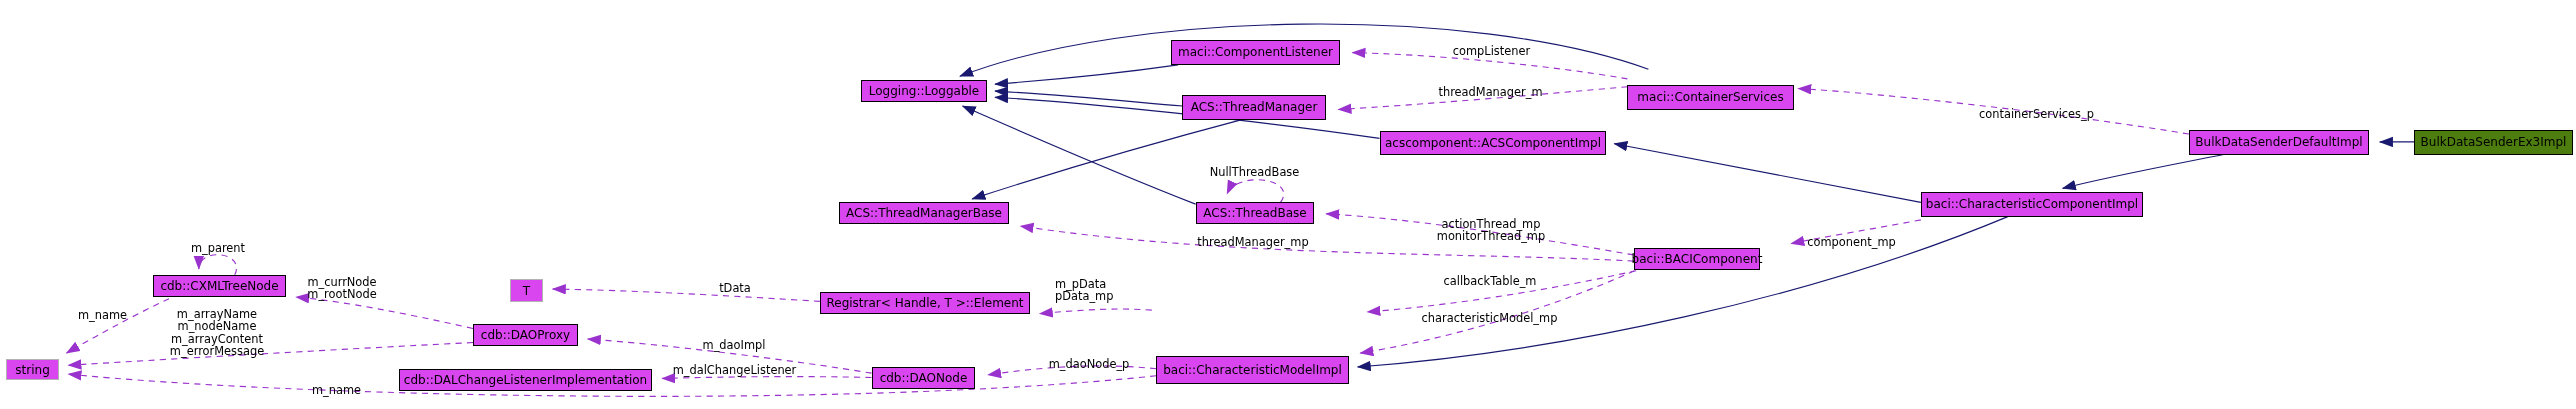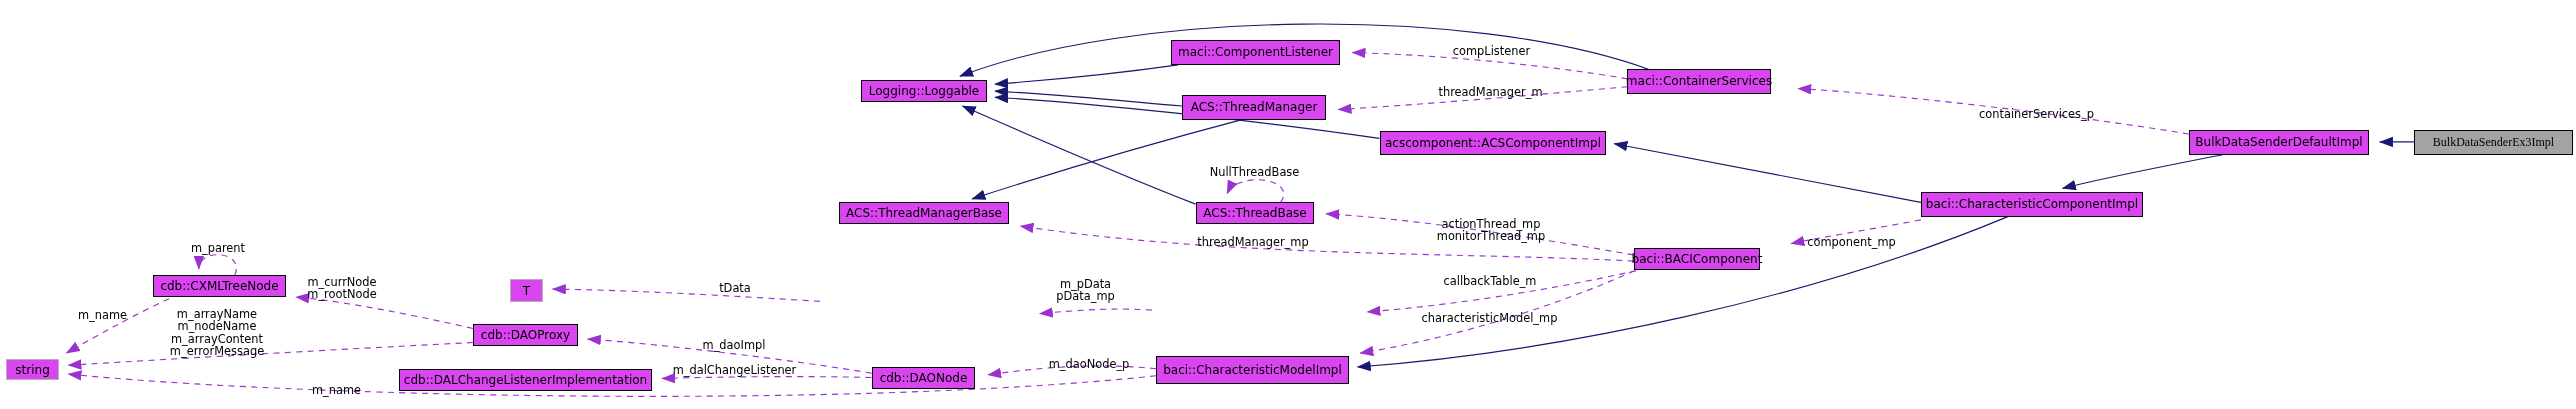--- a/index.html
+++ b/index.html
@@ -4,24 +4,24 @@
 <style>
   html,body{margin:0;padding:0;background:#ffffff;}
   #canvas{position:relative;width:2576px;height:410px;background:#ffffff;
           font-family:"DejaVu Sans", sans-serif;overflow:hidden;}
   #edges{position:absolute;left:0;top:0;z-index:0;}
   .node{position:absolute;z-index:2;box-sizing:border-box;border:0.9px solid #000000;
         background:#d946ef;color:#000;font-size:12px;text-align:center;
         display:flex;align-items:center;justify-content:center;white-space:nowrap;
         padding:0 5.3px;cursor:pointer;}
   .node.ext{border-color:#b2b2b2;cursor:default;}
-  .node.current{background:#a3a3a3;font-weight:normal;cursor:default;font-family:Liberation Serif, serif;}
+  .node.current{background:#4d7c0f;font-weight:normal;cursor:default;}
   .elabel{position:absolute;z-index:1;color:#000;font-size:11.4px;line-height:12.3px;
           text-align:center;white-space:nowrap;}
-  .elabel.right{text-align:center;}
+  .elabel.right{text-align:left;}
 </style>
 </head>
 <body>
 
 <div id="canvas">
 
   <svg id="edges" width="2576" height="410" viewBox="0 0 2941 468">
     <defs>
       <marker id="arrN" markerUnits="userSpaceOnUse" markerWidth="17" markerHeight="13" refX="15" refY="6" orient="auto">
         <path d="M0,0 L16,6 L0,12 z" fill="#191970"></path>
@@ -63,30 +63,31 @@
       <path d="M 1315,354 C 1272,351 1232,354 1187,358" marker-end="url(#arrP)"></path>
       <path d="M 995,426 C 905,411 757,393 671,387" marker-end="url(#arrP)"></path>
       <path d="M 995,431 C 920,429 832,430 756,432" marker-end="url(#arrP)"></path>
       <path d="M 1320,421 C 1255,414 1188,419 1128,428" marker-end="url(#arrP)"></path>
     </g>
   </svg>
 
   <div class="node" style="left:1171px;top:40px;width:169px;height:24.5px">maci::ComponentListener</div>
   <div class="node" style="left:861px;top:80px;width:126px;height:22px">Logging::Loggable</div>
   <div class="node" style="left:1182px;top:95px;width:144px;height:24.5px">ACS::ThreadManager</div>
-  <div class="node" style="left:1627px;top:69px;width:144px;height:24.5px">maci::ContainerServices</div>
+  <div class="node" style="left:1627px;top:85px;width:167px;height:24.5px">maci::ContainerServices</div>
   <div class="node" style="left:2189px;top:130px;width:180px;height:24.5px">BulkDataSenderDefaultImpl</div>
   <div class="node" style="left:1380px;top:131px;width:226px;height:24px">acscomponent::ACSComponentImpl</div>
   <div class="node current" style="left:2414px;top:130px;width:159px;height:24.5px">BulkDataSenderEx3Impl</div>
   <div class="node" style="left:1196px;top:202px;width:118px;height:22px">ACS::ThreadBase</div>
   <div class="node" style="left:1921px;top:192px;width:222px;height:24.5px">baci::CharacteristicComponentImpl</div>
   <div class="node" style="left:839px;top:202px;width:170px;height:22px">ACS::ThreadManagerBase</div>
   <div class="node" style="left:1634px;top:248px;width:126px;height:22px">baci::BACIComponent</div>
   <div class="node" style="left:153px;top:275px;width:133px;height:22px">cdb::CXMLTreeNode</div>
   <div class="node ext" style="left:510px;top:279px;width:33px;height:23px">T</div>
+  <div class="node" style="left:820px;top:292px;width:210px;height:22px">Registrar&lt; Handle, T &gt;::Element</div>
   <div class="node" style="left:473px;top:324px;width:105px;height:22px">cdb::DAOProxy</div>
   <div class="node ext" style="left:6.1px;top:359px;width:53px;height:21px">string</div>
   <div class="node" style="left:399px;top:369px;width:253px;height:22px">cdb::DALChangeListenerImplementation</div>
   <div class="node" style="left:872px;top:367px;width:103px;height:22px">cdb::DAONode</div>
   <div class="node" style="left:1156px;top:356px;width:193px;height:28px">baci::CharacteristicModelImpl</div>
 
   <div class="elabel" style="left:1450px;top:45px;width:83px">compListener</div>
   <div class="elabel" style="left:1436px;top:86px;width:109px">threadManager_m</div>
   <div class="elabel" style="left:1971px;top:108px;width:131px">containerServices_p</div>
   <div class="elabel" style="left:1209px;top:166px;width:91px">NullThreadBase</div>

